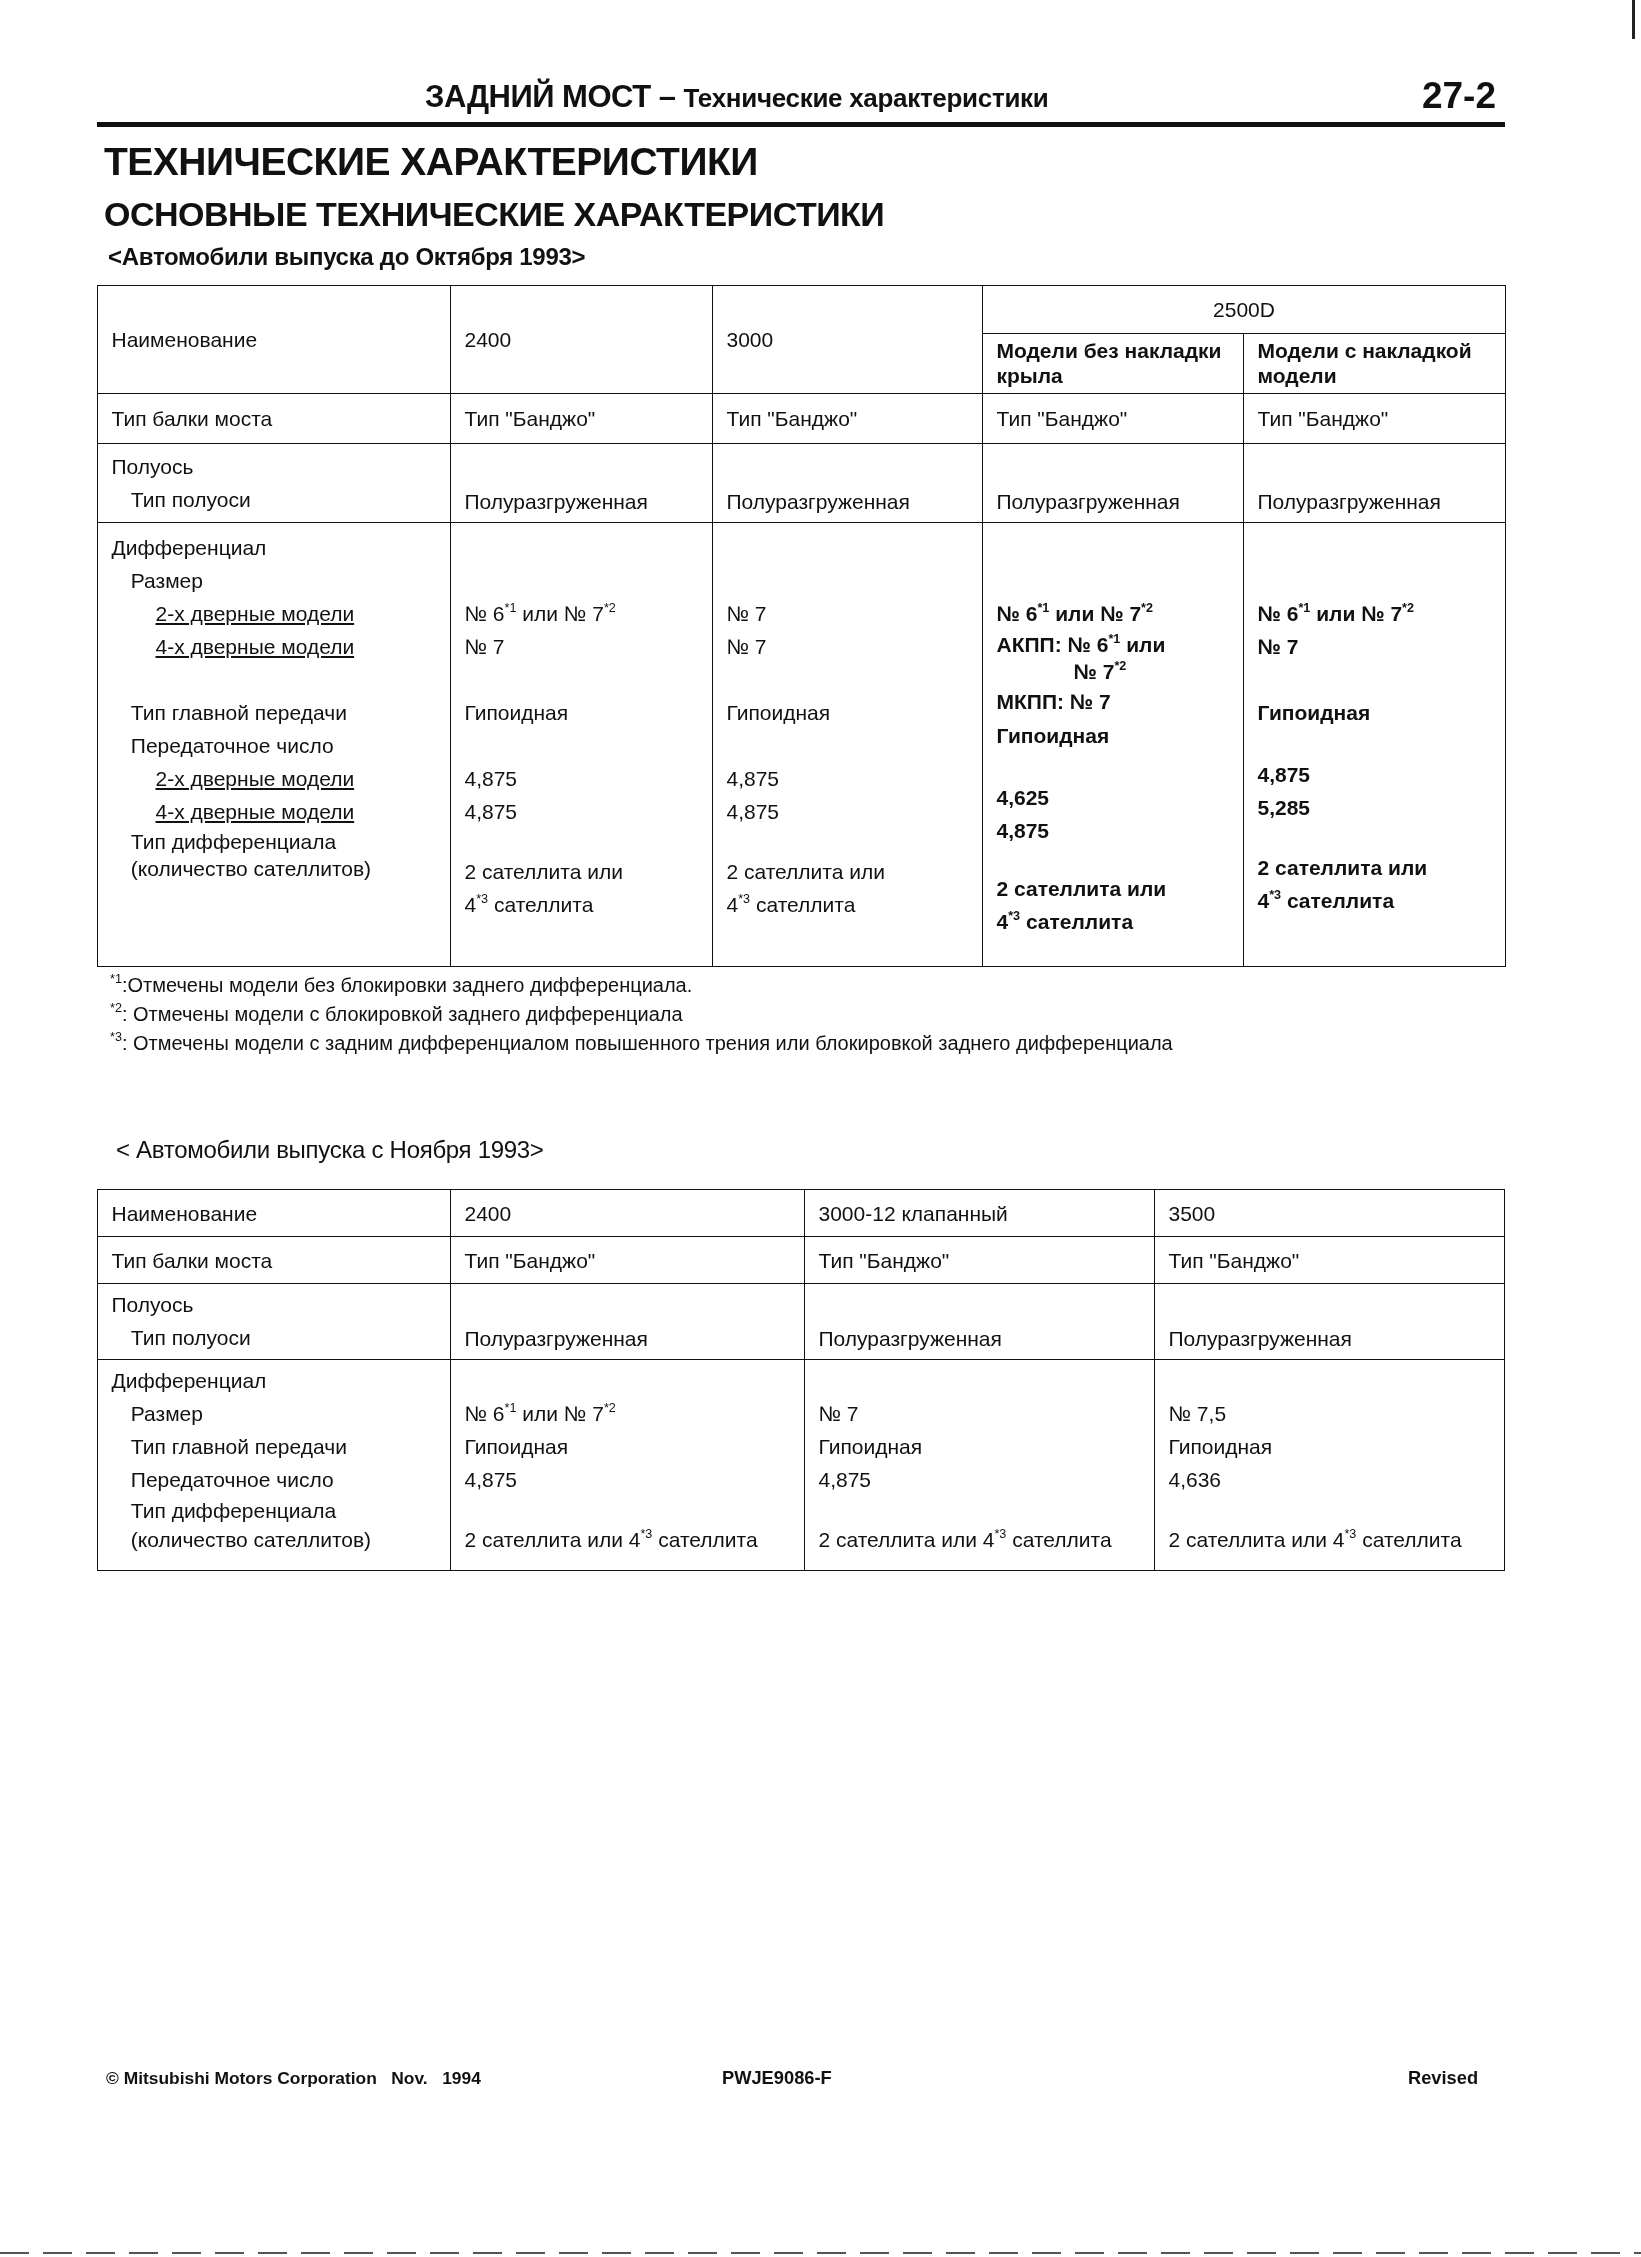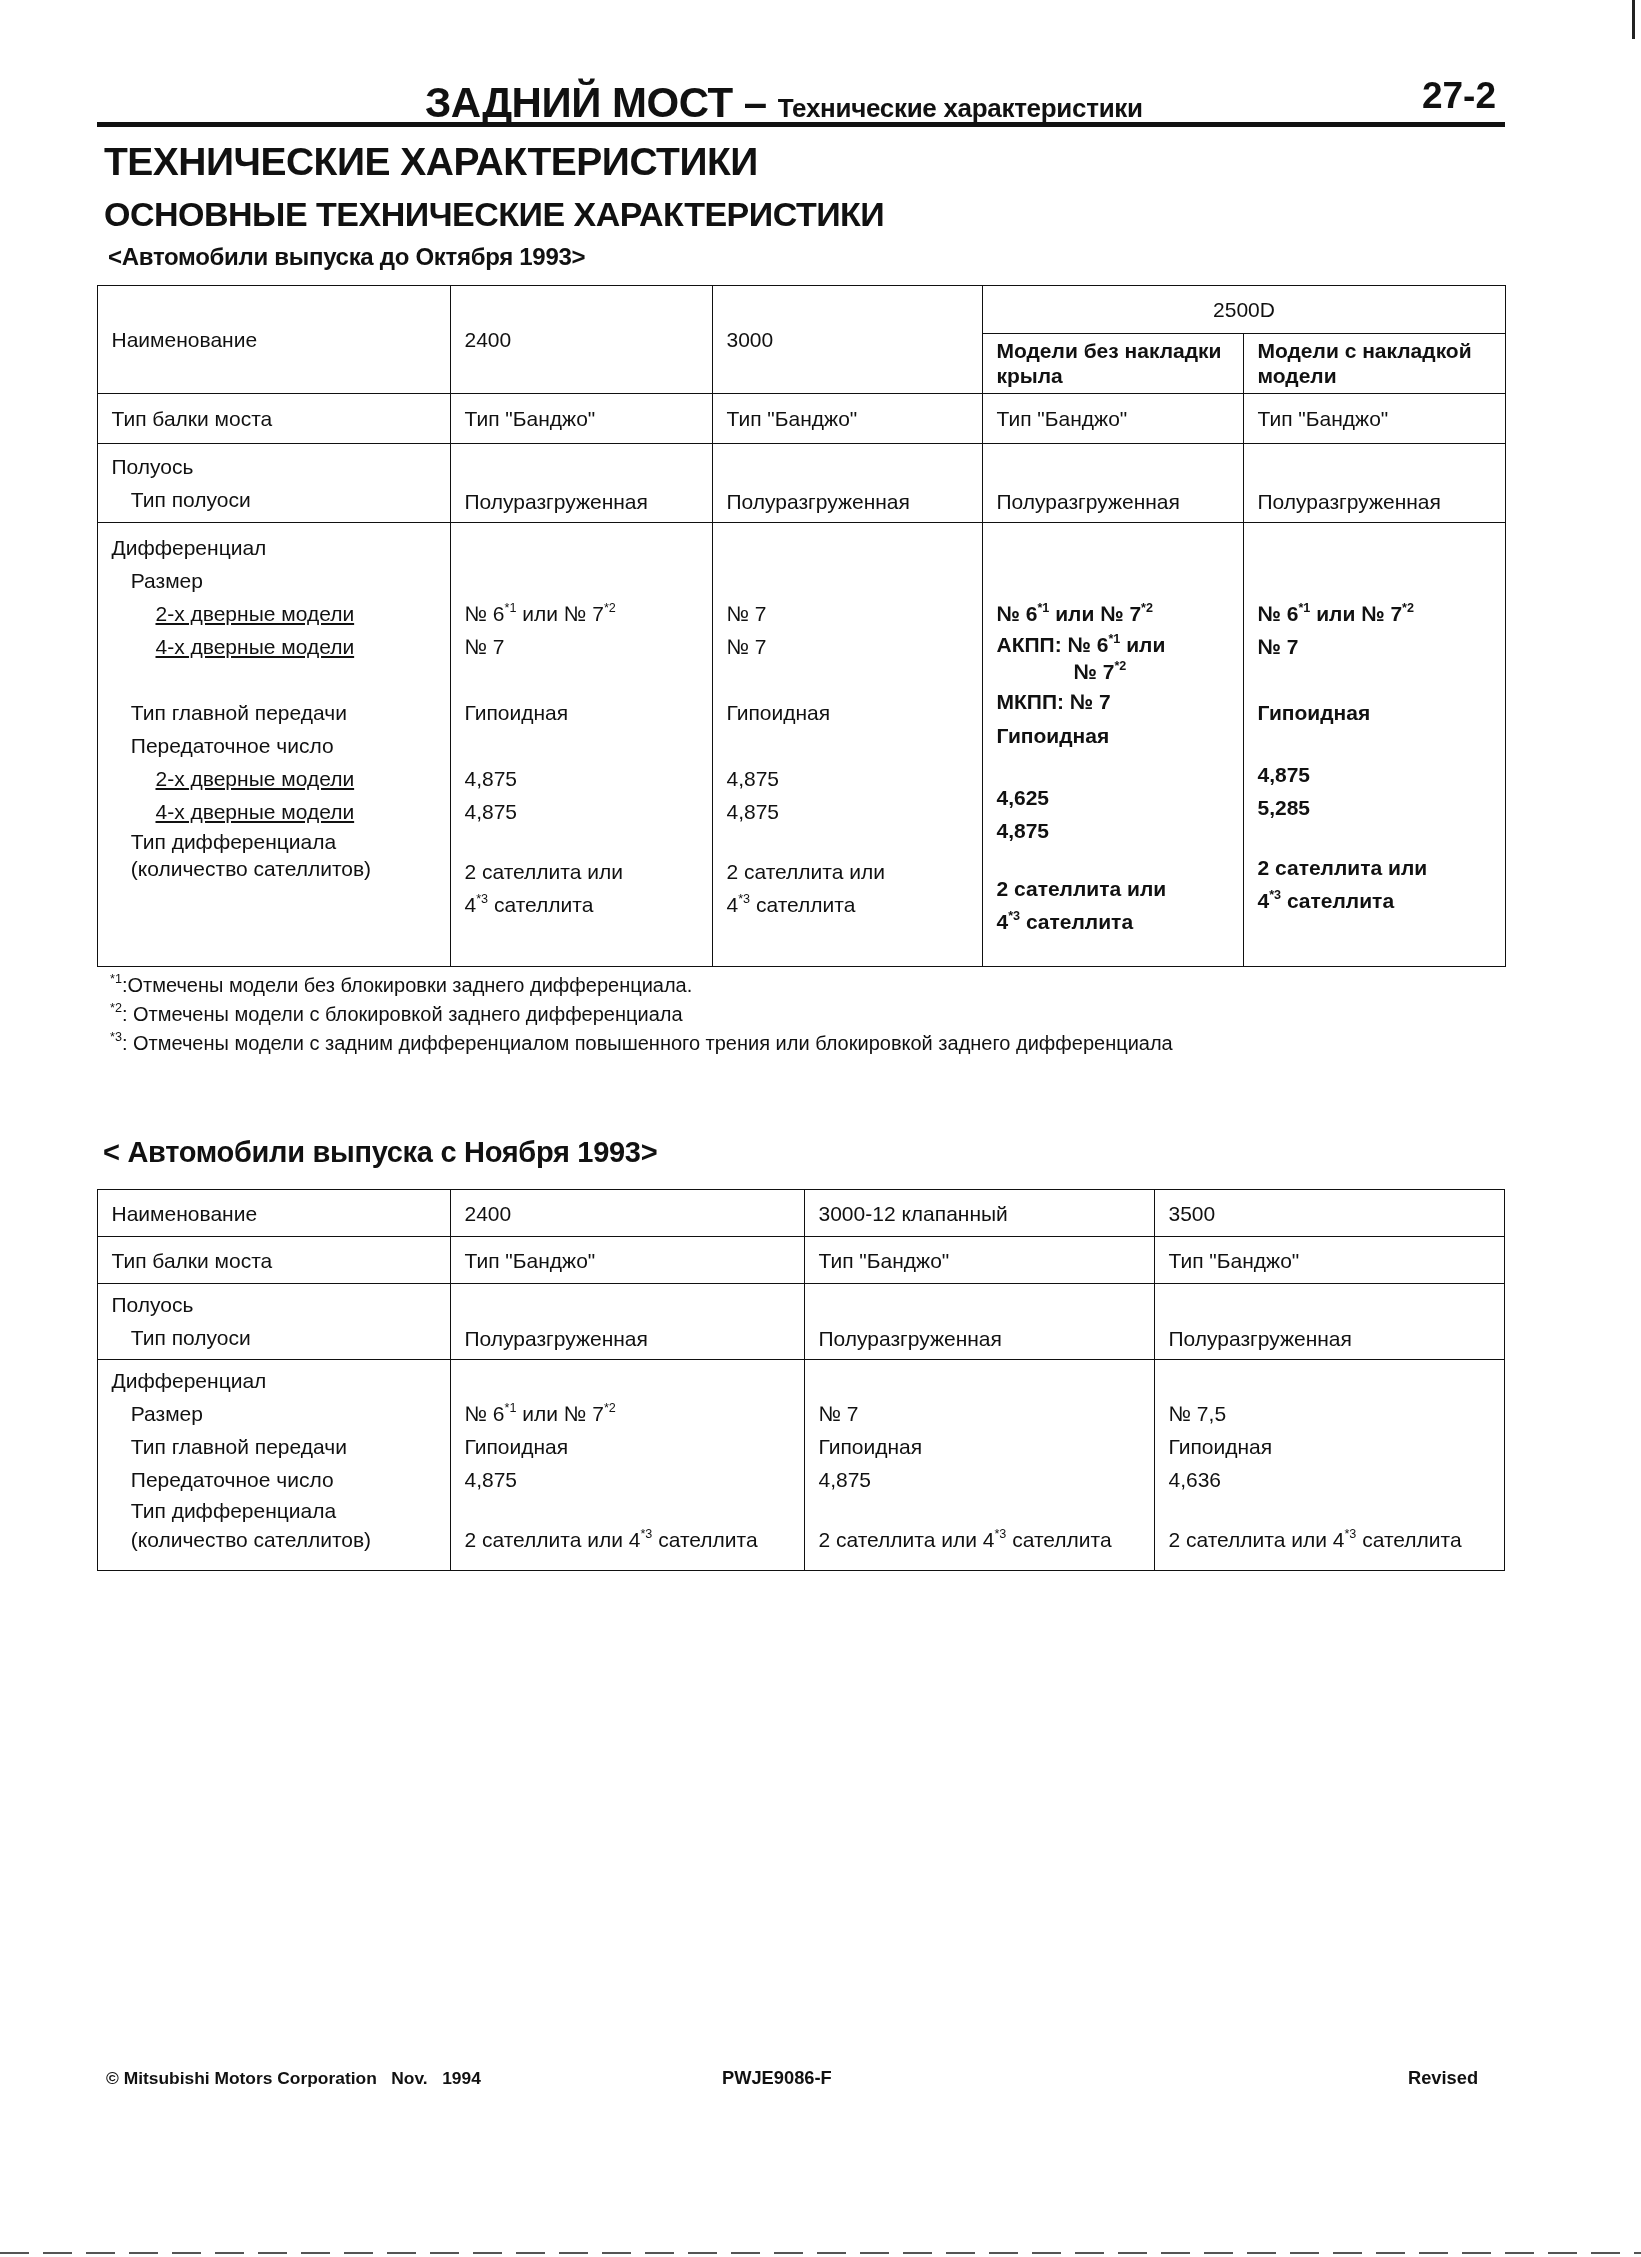--- a/index.html
+++ b/index.html
@@ -1,27 +1,27 @@
 <!DOCTYPE html>
 <html><head>
 <meta charset="utf-8">
 <style>
   html, body { margin: 0; padding: 0; background: #ffffff; }
   body { width: 1641px; height: 2257px; position: relative; overflow: hidden;
          font-family: "Liberation Sans", "DejaVu Sans", sans-serif; color: #111; }
   .abs { position: absolute; }
   .running-head { left: 425px; top: 79px; width: 966px; height: 39px; font-weight: bold; }
-  .rh-main { font-size: 42px; letter-spacing: -0.5px; }
+  .rh-main { font-size: 31px; letter-spacing: -0.5px; }
   .rh-sub { font-size: 26px; letter-spacing: -0.3px; }
   .page-no { right: 145px; top: 75px; font-size: 37px; font-weight: bold; }
   .head-rule { left: 97px; top: 122px; width: 1408px; height: 4.8px; background: #111; }
   .h1 { left: 104px; top: 140px; font-size: 39px; font-weight: bold; letter-spacing: -0.5px; }
   .h2 { left: 104px; top: 195px; font-size: 34px; font-weight: bold; letter-spacing: -0.5px; }
   .h3 { left: 108px; top: 243px; font-size: 24px; font-weight: bold; letter-spacing: -0.3px; }
-  .h3b { left: 103px; top: 1136px; font-size: 29px; font-weight: bold; letter-spacing: -0.3px; }
+  .h3b { left: 116px; top: 1136px; font-size: 24px; font-weight: normal; letter-spacing: -0.3px; }
 
   table.spec { position: absolute; border-collapse: collapse; table-layout: fixed; font-size: 21px; }
   table.spec td { border: 1.9px solid #111; vertical-align: top; padding: 0 0 0 13.5px; line-height: 33px; }
   table.spec td.c { text-align: center; padding-left: 0; }
   .ind1 { padding-left: 19.3px; }
   .ind2 { padding-left: 44px; text-decoration: underline; }
   sup { font-size: 12.6px; line-height: 0; vertical-align: 8.7px; }
   .line { display: block; white-space: nowrap; }
   .gap { display: block; height: 33px; }
 

